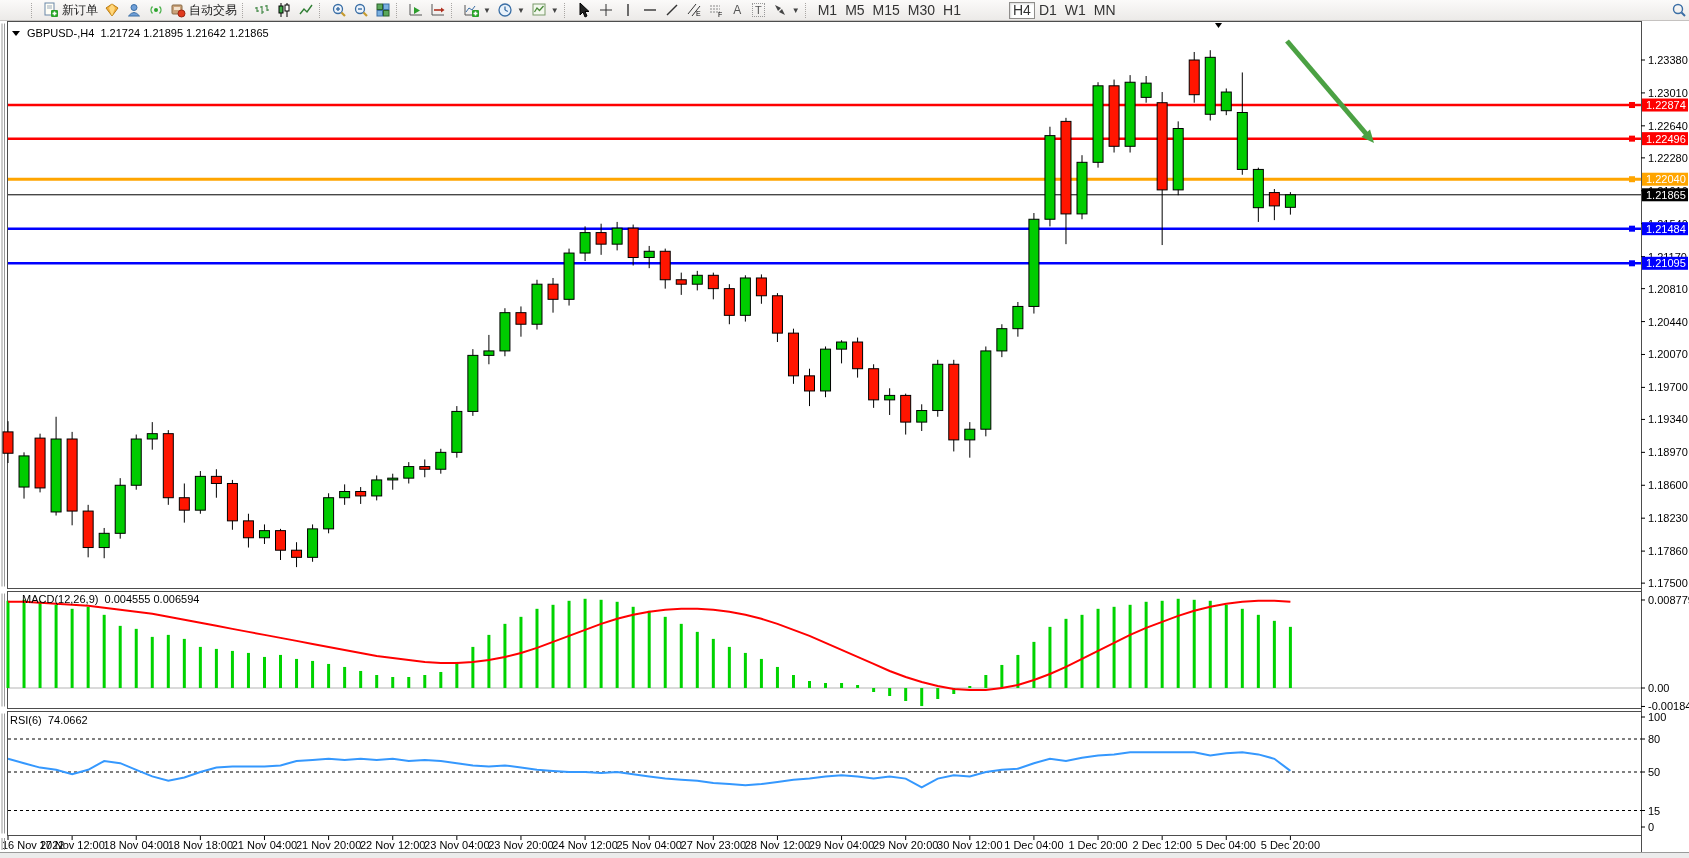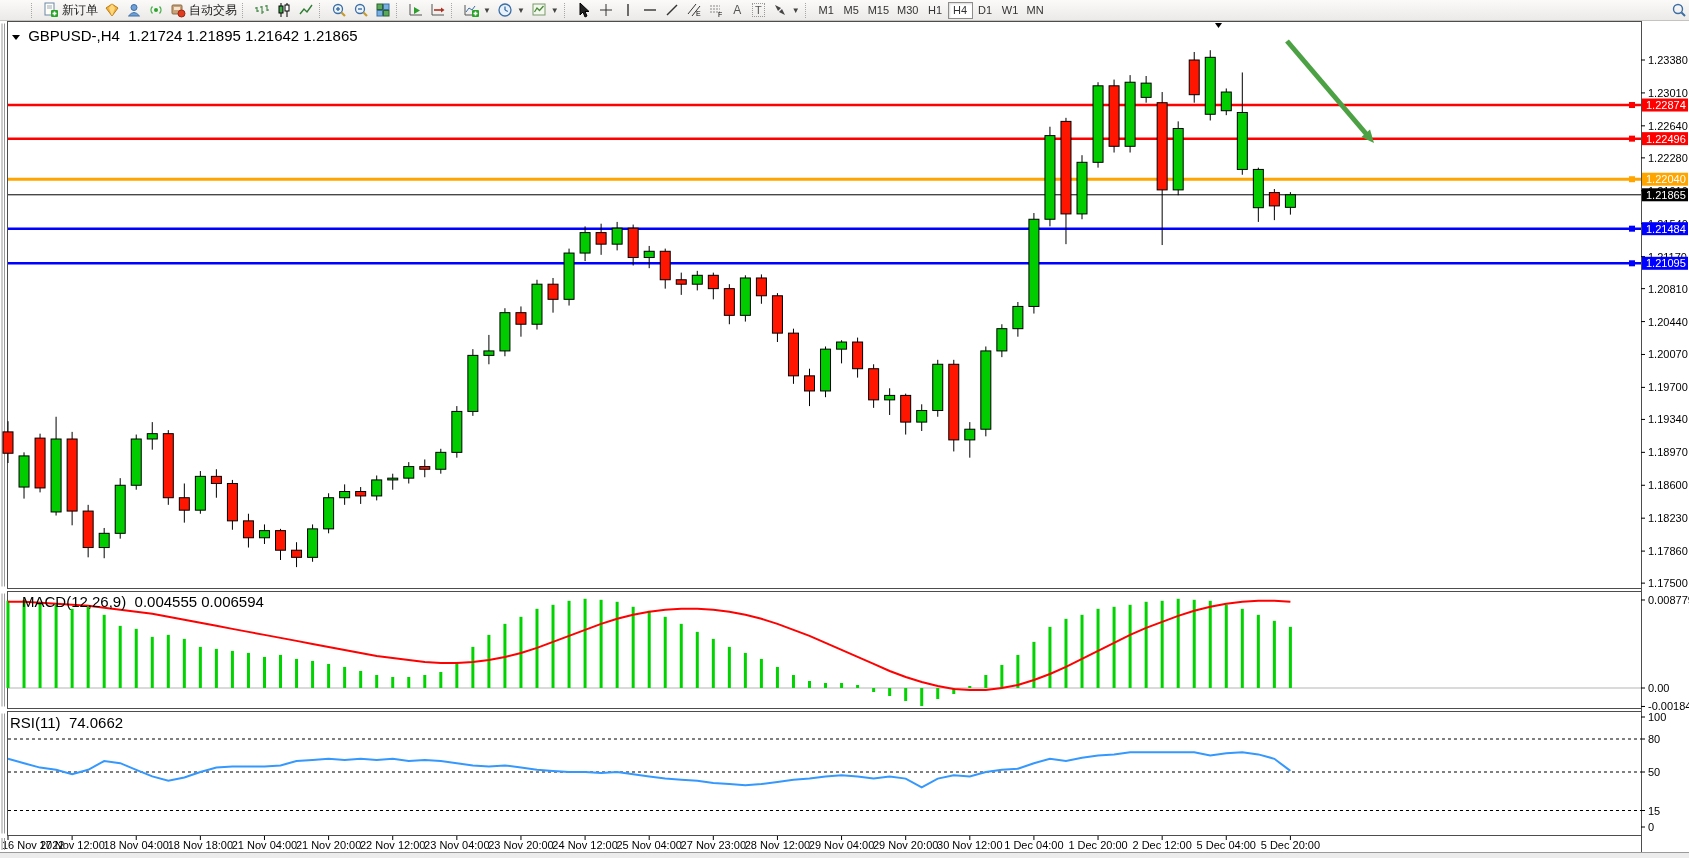--- a/index.html
+++ b/index.html
@@ -7,29 +7,29 @@
   
   #toolbar{position:absolute;top:0;left:0;width:1689px;height:20px;
     background:linear-gradient(#fbfaf9,#eceae8);border-bottom:1px solid #c5c2c0;
     display:flex;align-items:center;font-size:12px;color:#222;padding-left:29px;}
   .grip{width:5px;height:15px;border-left:1px dotted #a9a6a3;margin:0 3px 0 2px;}
   .tbtn{height:19px;min-width:21px;padding:0 2px;display:flex;align-items:center;
     justify-content:center;gap:3px;border:1px solid transparent;box-sizing:border-box;}
   .tbtn .lbl{white-space:nowrap;}
   .caret{font-size:8px;color:#444;margin-left:1px;}
   .tf{height:17px;min-width:25px;padding:0 3px;display:flex;align-items:center;justify-content:center;
-    font-size:11px;color:#333;border:1px solid transparent;box-sizing:border-box;}
-  .tf.active{background:#fff;border:1px solid #8f8d8b;box-shadow:inset 1px 1px 2px rgba(0,0,0,.15);}
+    font-size:14px;color:#333;border:1px solid transparent;box-sizing:border-box;}
+  .tf.active{background:#fff;border:1px solid #8f8d8b;box-shadow:inset 1px 1px 2px rgba(0,0,0,.15);margin-left:44px;}
   #tb-right{margin-left:auto;display:flex;align-items:center;margin-right:6px;gap:8px;}
   .badge{position:absolute;top:-4px;right:-7px;background:#e8401c;color:#fff;border-radius:8px;
     font-size:9px;min-width:12px;height:12px;line-height:12px;text-align:center;font-weight:bold;}
   
   #chart-wrap{position:absolute;top:21px;left:0;width:1689px;height:837px;}
   #cv{position:absolute;top:0;left:0;}
-  .overlay{position:absolute;font-size:15px;color:#000;white-space:nowrap;z-index:5;}
+  .overlay{position:absolute;font-size:11px;color:#000;white-space:nowrap;z-index:5;}
   #symbol-label{top:6px;left:12px;}
   #macd-label{top:572px;left:22px;}
   #rsi-label{top:693px;left:10px;}
   .tri-down{display:inline-block;width:0;height:0;border-left:4px solid transparent;
     border-right:4px solid transparent;border-top:5px solid #000;margin-right:4px;vertical-align:1px;}
   svg text{font-family:"Liberation Sans",sans-serif;}
 </style>
 </head>
 <body>
 
@@ -648,16 +648,16 @@
     <span>GBPUSD-,H4</span>&nbsp;
     <span>1.21724 1.21895 1.21642 1.21865</span>
   </div>
 
   <div class="overlay" id="macd-label">
     <span>MACD(12,26,9)</span>&nbsp;
     <span>0.004555 0.006594</span>
   </div>
 
   <div class="overlay" id="rsi-label">
-    <span>RSI(11)</span>&nbsp;
+    <span>RSI(6)</span>&nbsp;
     <span>74.0662</span>
   </div>
 </div>
 
 </body></html>

